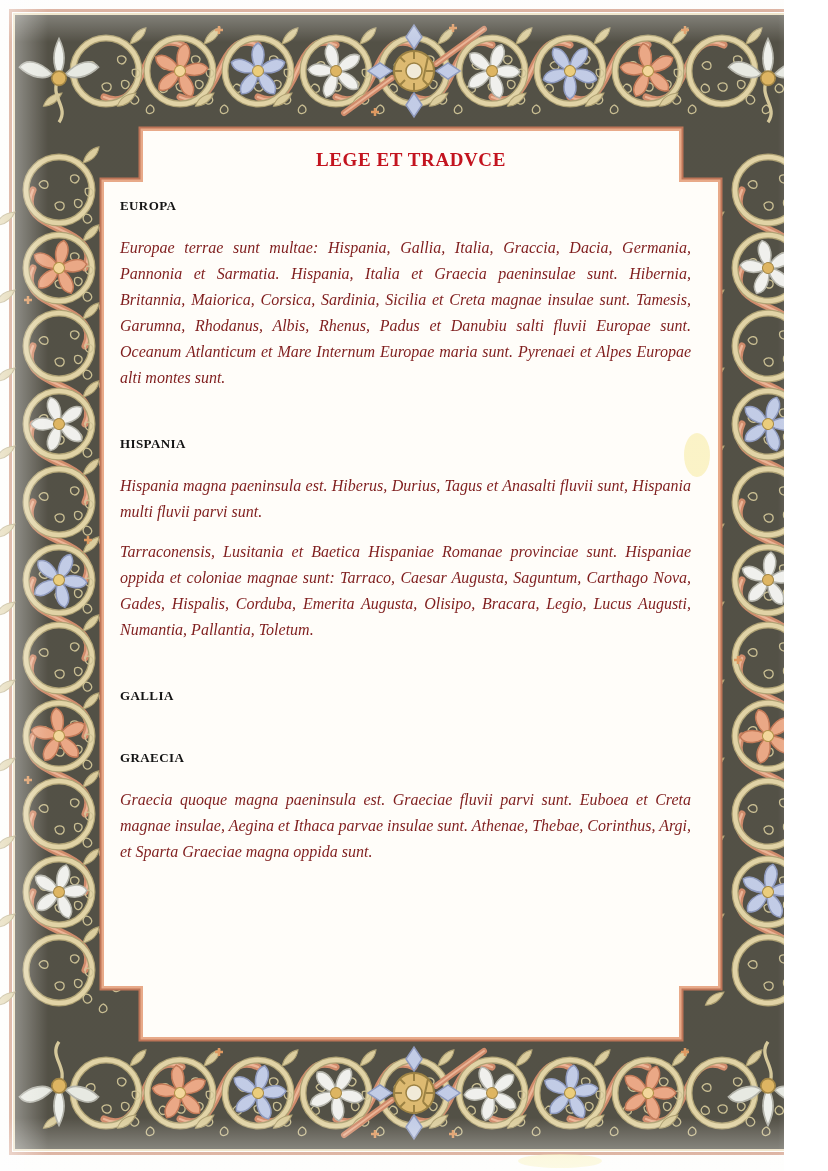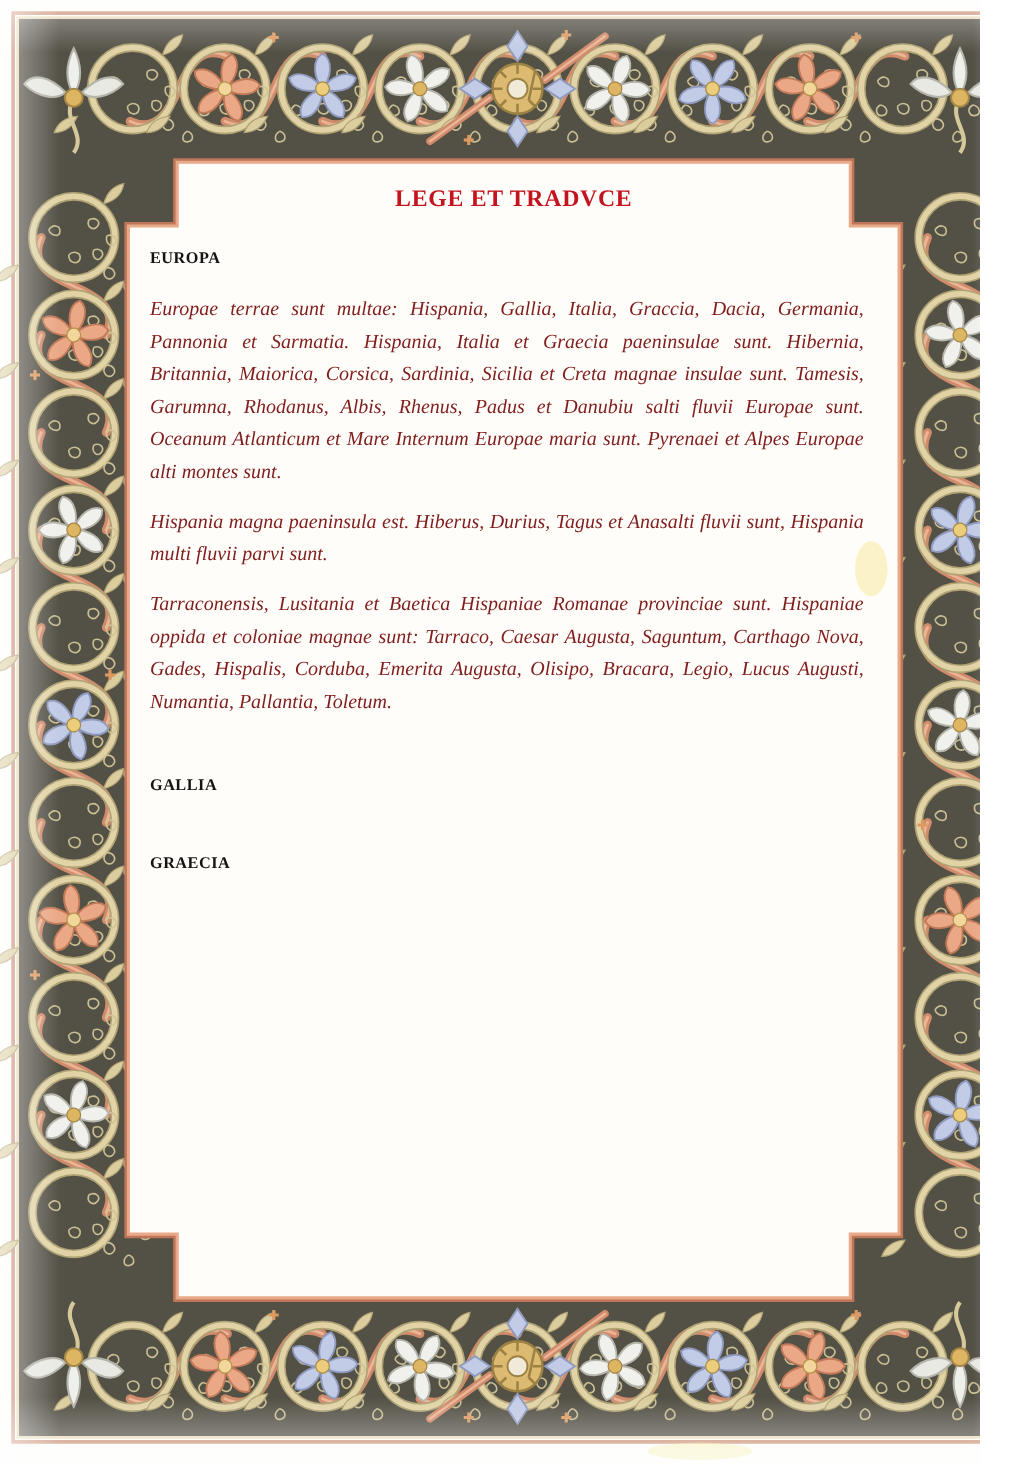--- a/index.html
+++ b/index.html
@@ -268,24 +268,26 @@
   <div class="fade"></div>
 
   <div class="doc-title">LEGE ET TRADVCE</div>
 
   <div class="content">
     <section>
       <h2>EUROPA</h2>
       <p>Europae terrae sunt multae: Hispania, Gallia, Italia, Graccia, Dacia, Germania, Pannonia et Sarmatia. Hispania, Italia et Graecia paeninsulae sunt. Hibernia, Britannia, Maiorica, Corsica, Sardinia, Sicilia et Creta magnae insulae sunt. Tamesis, Garumna, Rhodanus, Albis, Rhenus, Padus et Danubiu salti fluvii Europae sunt. Oceanum Atlanticum et Mare Internum Europae maria sunt. Pyrenaei et Alpes Europae alti montes sunt.</p>
     </section>
     <section>
+      <h2>HISPANIA</h2>
       <p>Hispania magna paeninsula est. Hiberus, Durius, Tagus et Anasalti fluvii sunt, Hispania multi fluvii parvi sunt.</p>
       <p>Tarraconensis, Lusitania et Baetica Hispaniae Romanae provinciae sunt. Hispaniae oppida et coloniae magnae sunt: Tarraco, Caesar Augusta, Saguntum, Carthago Nova, Gades, Hispalis, Corduba, Emerita Augusta, Olisipo, Bracara, Legio, Lucus Augusti, Numantia, Pallantia, Toletum.</p>
     </section>
     <section>
       <h2>GALLIA</h2>
     </section>
     <section>
       <h2>GRAECIA</h2>
+      <p>Graecia quoque magna paeninsula est. Graeciae fluvii parvi sunt. Euboea et Creta magnae insulae, Aegina et Ithaca parvae insulae sunt. Athenae, Thebae, Corinthus, Argi, et Sparta Graeciae magna oppida sunt.</p>
     </section>
   </div>
 
 </div>
 
 </body></html>

